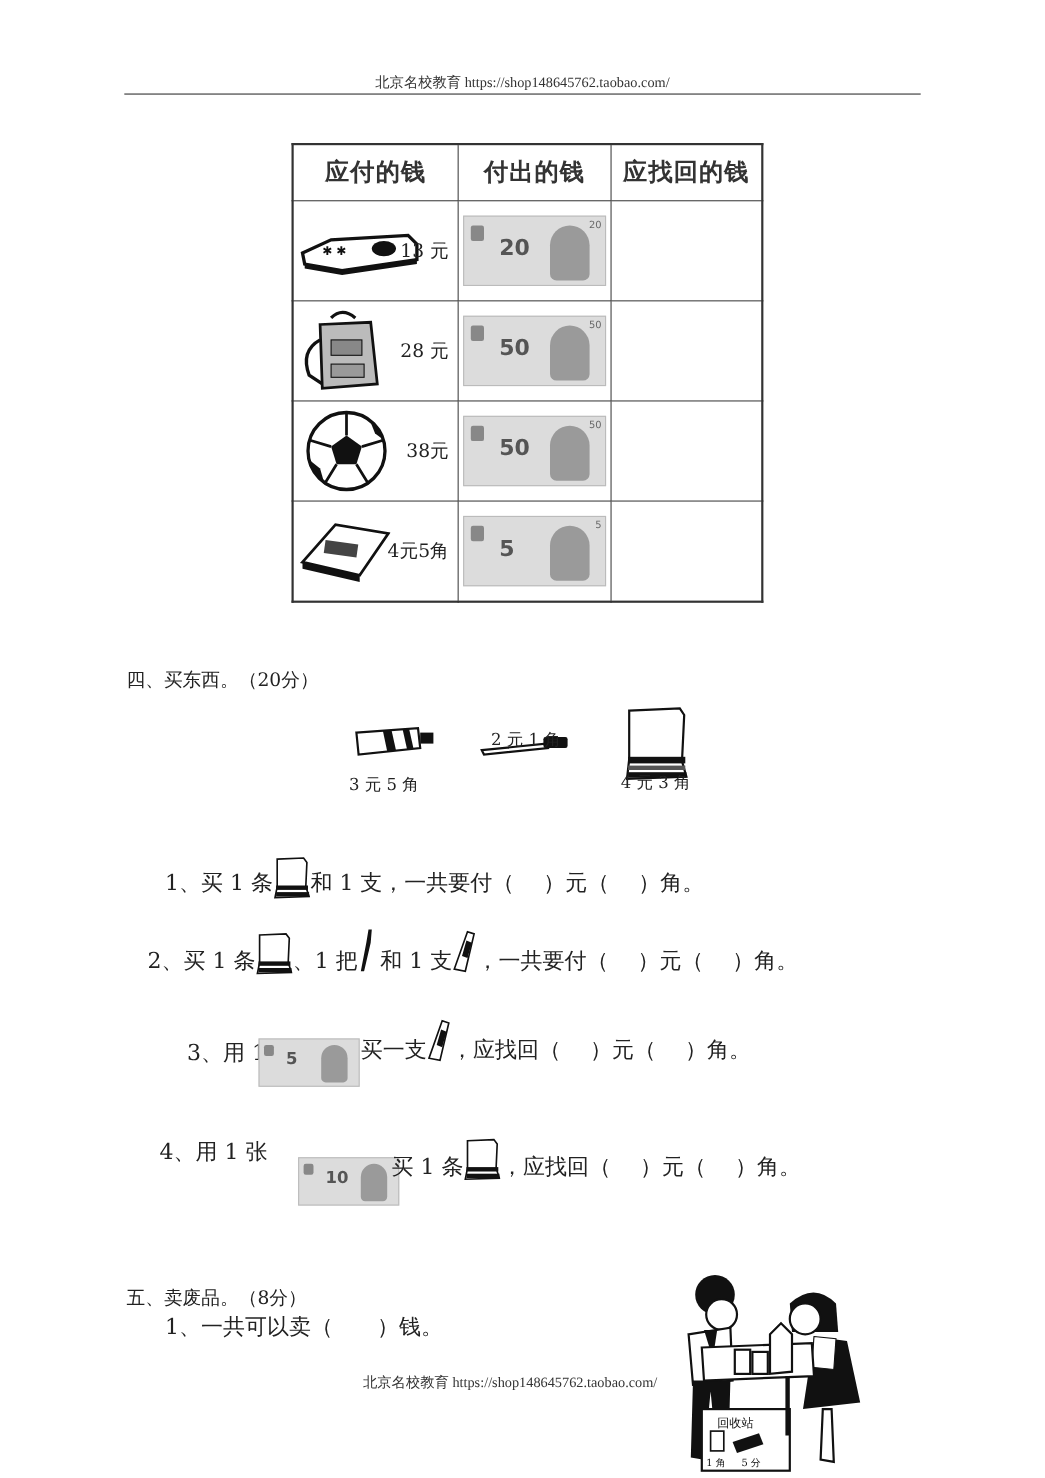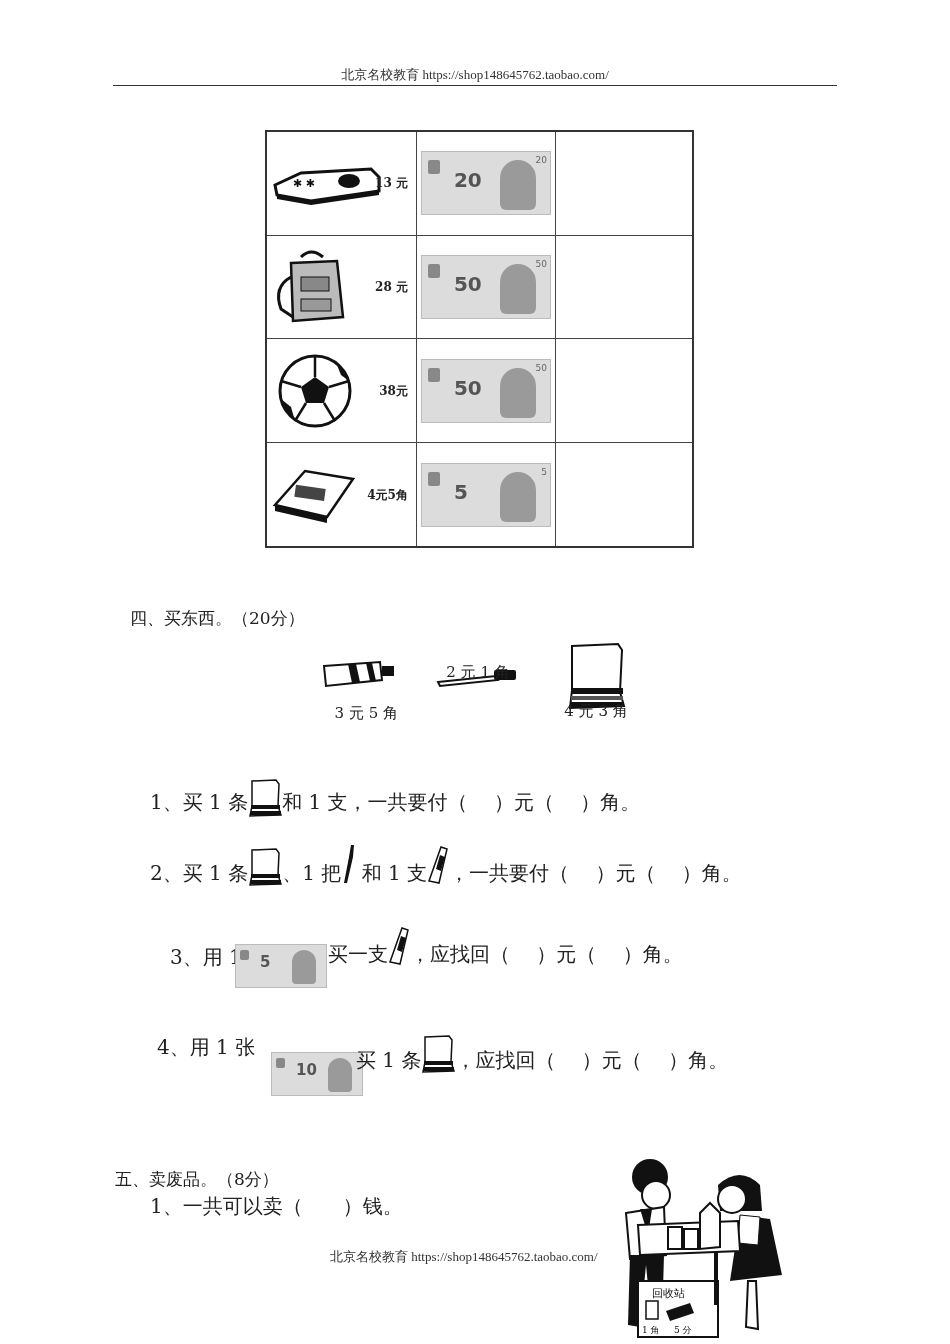--- a/index.html
+++ b/index.html
@@ -13,21 +13,21 @@
 
   table.money { position: absolute; left: 265px; top: 130px; width: 429px; height: 418px;
                 border-collapse: collapse; border: 2px solid #333; }
   table.money td, table.money th { border: 1.5px solid #444; padding: 0; }
   table.money th { height: 50px; font-size: 22px; font-weight: bold; color: #333;
                    font-family: "DejaVu Sans", sans-serif; letter-spacing: 1px; }
   table.money td.item { width: 150px; position: relative; }
   table.money td.paid { width: 138px; text-align: center; }
   table.money td.change { width: 137px; }
   .price { position: absolute; right: 8px; top: 50%; transform: translateY(-50%);
-           font-size: 12px; font-weight: bold; color: #222; }
+           font-size: 17px; font-weight: normal; color: #222; }
   .item-pic { position: absolute; left: 4px; top: 50%; transform: translateY(-50%); }
 
   .bill { display: inline-block; width: 128px; height: 62px; background: #dcdcdc;
           position: relative; border: 1px solid #bbb; vertical-align: middle; overflow: hidden; }
   .bill .emblem { position: absolute; left: 6px; top: 8px; width: 12px; height: 14px; background: #888; border-radius: 2px; }
   .bill .denom { position: absolute; left: 32px; top: 16px; font-size: 20px; font-weight: bold; color: #555;
                  font-family: "DejaVu Sans", sans-serif; }
   .bill .portrait { position: absolute; right: 14px; top: 8px; width: 36px; height: 50px; background: #9a9a9a;
                     border-radius: 18px 18px 6px 6px; }
   .bill .corner { position: absolute; right: 3px; top: 3px; font-size: 9px; color: #666; font-family: "DejaVu Sans", sans-serif; }
@@ -42,20 +42,25 @@
   .inline-ico { display: inline-block; vertical-align: bottom; }
 </style>
 </head>
 <body>
 
 <div class="abs header-text">北京名校教育 https://shop148645762.taobao.com/</div>
 <div class="abs header-rule"></div>
 
 <table class="money">
   <tbody>
+      <tr>
+    <th>应付的钱</th>
+    <th>付出的钱</th>
+    <th>应找回的钱</th>
+  </tr>
 
   <tr>
     <td class="item">
       <svg class="item-pic" width="112" height="44" viewBox="0 0 112 44">
         <path d="M4 24 L30 12 L100 8 L108 16 L108 30 L40 40 L6 34 Z" fill="#fff" stroke="#111" stroke-width="3"></path>
         <path d="M6 34 L40 40 L108 30 L108 34 L40 44 L6 38 Z" fill="#111"></path>
         <text x="22" y="26" font-size="11" fill="#111">✱ ✱</text>
         <ellipse cx="78" cy="20" rx="11" ry="7" fill="#111"></ellipse>
       </svg>
       <span class="price">13 元</span>
@@ -131,29 +136,29 @@
         <div class="denom">5</div>
         <div class="portrait"></div>
         <div class="corner">5</div>
       </div>
     </td>
     <td class="change"></td>
   </tr>
 </tbody>
   </table>
 
-<div class="abs sec-title" style="left:115px; top:607px;margin-left:15px;">四、买东西。（20分）</div>
+<div class="abs sec-title" style="left:115px; top:607px;">四、买东西。（20分）</div>
 
 <svg class="abs" style="left:322px; top:660px;" width="74" height="30" viewBox="0 0 74 30">
   <path d="M2 6 L58 2 L60 20 L4 26 Z" fill="#fff" stroke="#111" stroke-width="2"></path>
   <path d="M26 4 L34 4 L38 22 L30 23 Z" fill="#111"></path>
   <path d="M44 3 L50 3 L54 21 L48 21 Z" fill="#111"></path>
   <rect x="60" y="6" width="12" height="10" fill="#111"></rect>
 </svg>
-<div class="abs prod-label" style="left:322px; top:704px; width:76px;text-align:right;">3 元 5 角</div>
+<div class="abs prod-label" style="left:311px; top:704px; width:76px;">3 元 5 角</div>
 
 <svg class="abs" style="left:436px; top:666px;" width="82" height="22" viewBox="0 0 82 22">
   <path d="M2 16 L60 10 L62 14 L4 20 Z" fill="#fff" stroke="#111" stroke-width="2"></path>
   <rect x="58" y="4" width="22" height="10" fill="#111" rx="2"></rect>
 </svg>
 <div class="abs prod-label" style="left:440px; top:663px; width:76px;">2 元 1 角</div>
 
 <svg class="abs" style="left:566px; top:642px;" width="60" height="68" viewBox="0 0 60 68">
   <path d="M6 4 L52 2 L56 8 L54 50 L58 64 L4 66 L6 48 Z" fill="#fff" stroke="#111" stroke-width="2"></path>
   <rect x="5" y="46" width="52" height="6" fill="#111"></rect>
@@ -163,21 +168,21 @@
 <div class="abs prod-label" style="left:558px; top:702px; width:76px;">4 元 3 角</div>
 
 <div class="abs q" style="left:150px; top:778px;">
   <span>1、买 1 条</span><svg class="inline-ico" width="34" height="40" viewBox="0 0 34 40" style="margin-bottom:-2px;">
     <path d="M4 3 L28 2 L31 6 L30 28 L33 37 L2 38 L4 28 Z" fill="#fff" stroke="#111" stroke-width="1.5"></path>
     <rect x="3" y="27" width="29" height="4" fill="#111"></rect>
       <rect x="3" y="33" width="30" height="4" fill="#111"></rect>
   </svg><span>和 1 支，一共要付（　 ）元（　 ）角。</span>
 </div>
 
-<div class="abs q" style="left:150px; top:843px;">
+<div class="abs q" style="left:134px; top:843px;">
   <span>2、买 1 条</span><svg class="inline-ico" width="34" height="40" viewBox="0 0 34 40">
     <path d="M4 3 L28 2 L31 6 L30 28 L33 37 L2 38 L4 28 Z" fill="#fff" stroke="#111" stroke-width="1.5"></path>
     <rect x="3" y="27" width="29" height="4" fill="#111"></rect>
       <rect x="3" y="33" width="30" height="4" fill="#111"></rect>
   </svg><span>、1 把</span><svg class="inline-ico" width="14" height="44" viewBox="0 0 14 44">
     <path d="M10 2 L13 2 L12 14 L6 40 L3 40 L8 14 Z" fill="#111"></path>
   </svg>
   <span>和 1 支</span><svg class="inline-ico" width="22" height="42" viewBox="0 0 22 42">
     <path d="M14 2 L20 4 L12 38 L2 36 Z" fill="#fff" stroke="#111" stroke-width="1.5"></path>
     <path d="M13 10 L18 12 L14 26 L9 24 Z" fill="#111"></path>
@@ -194,21 +199,21 @@
     <div class="portrait"></div>
   </div>
 </div>
 <div class="abs q" style="left:328px; top:926px;">
   <span>买一支</span><svg class="inline-ico" width="22" height="42" viewBox="0 0 22 42">
     <path d="M14 2 L20 4 L12 38 L2 36 Z" fill="#fff" stroke="#111" stroke-width="1.5"></path>
     <path d="M13 10 L18 12 L14 26 L9 24 Z" fill="#111"></path>
   </svg><span>，应找回（　 ）元（　 ）角。</span>
 </div>
 
-<div class="abs q" style="left:157px; top:1034px;">
+<div class="abs q" style="left:145px; top:1034px;">
   <span>4、用 1 张</span>
 </div>
 <div class="abs" style="left:235px; top:1052px;margin-left:36px;">
   <div class="bill small">
     <div class="emblem"></div>
     <div class="denom">10</div>
     <div class="portrait"></div>
   </div>
 </div>
 <div class="abs q" style="left:328px; top:1034px;margin-left:28px;">

